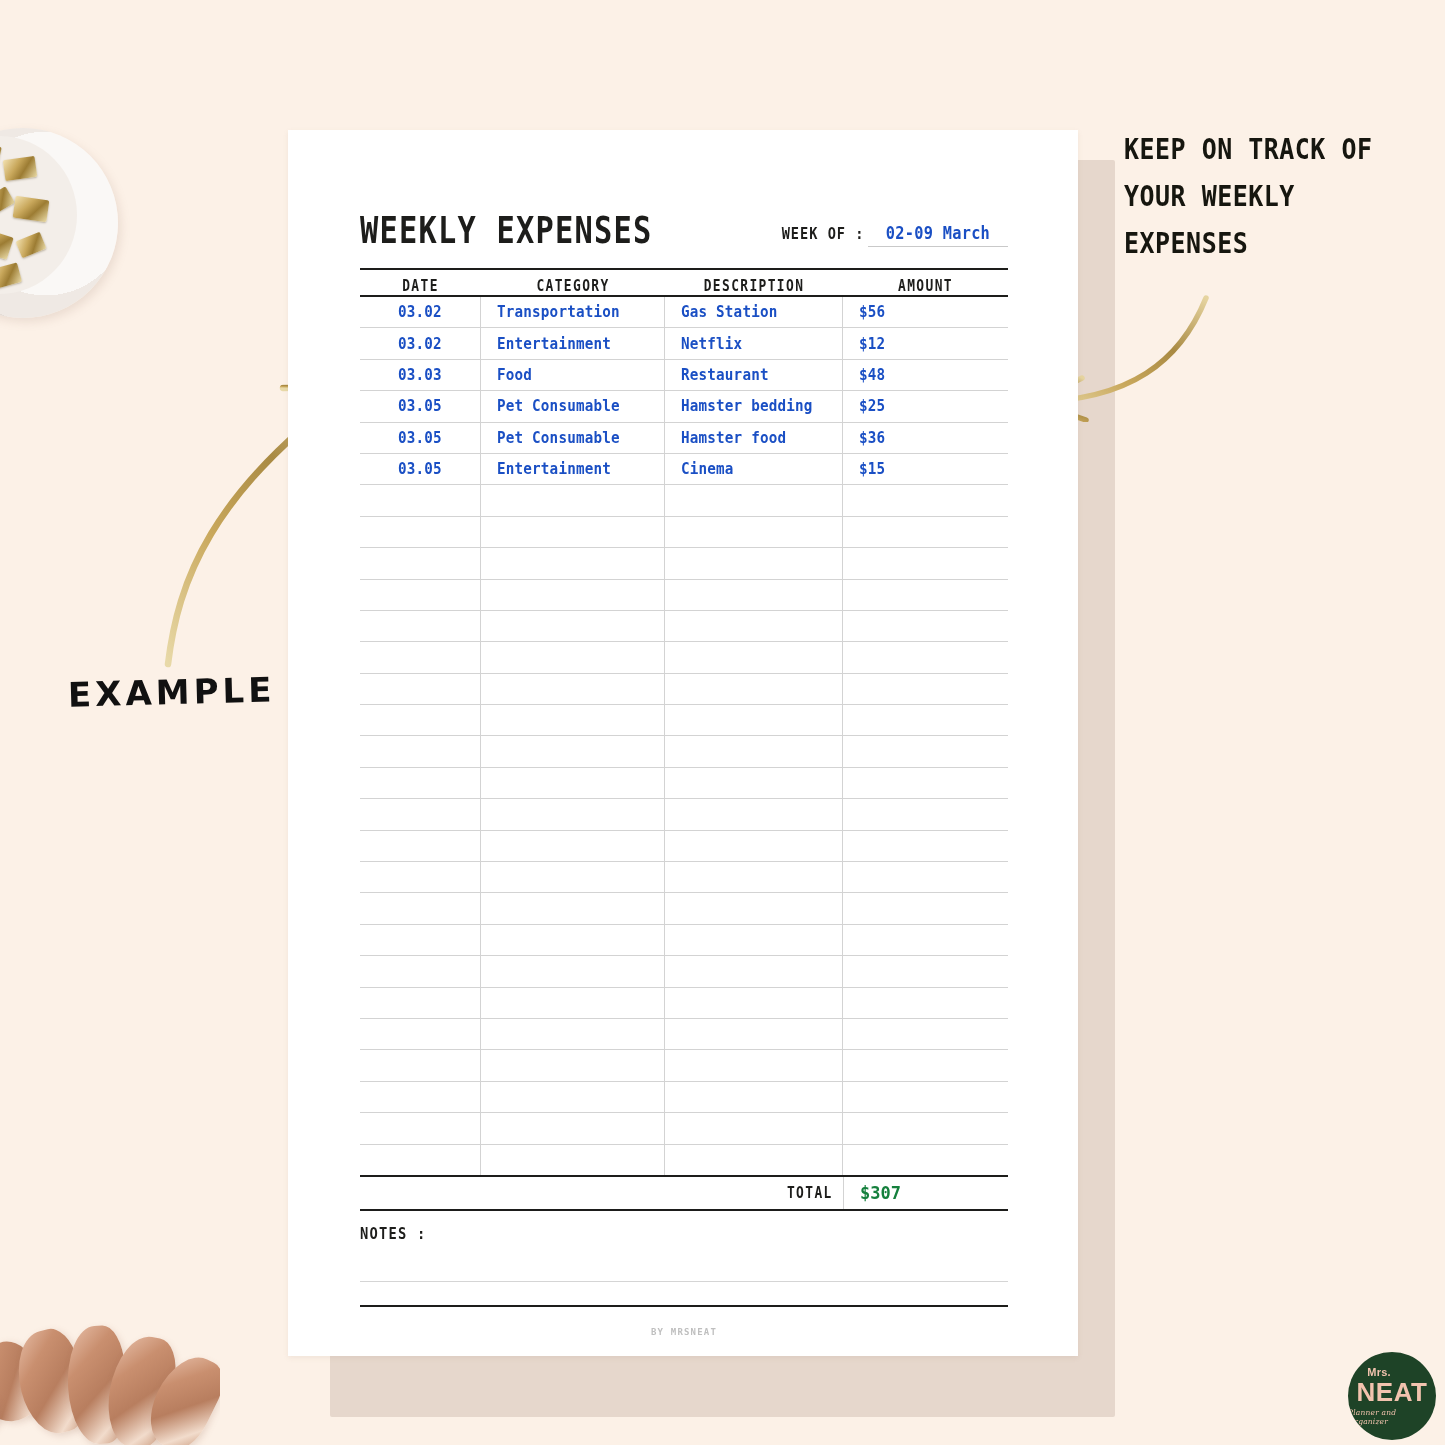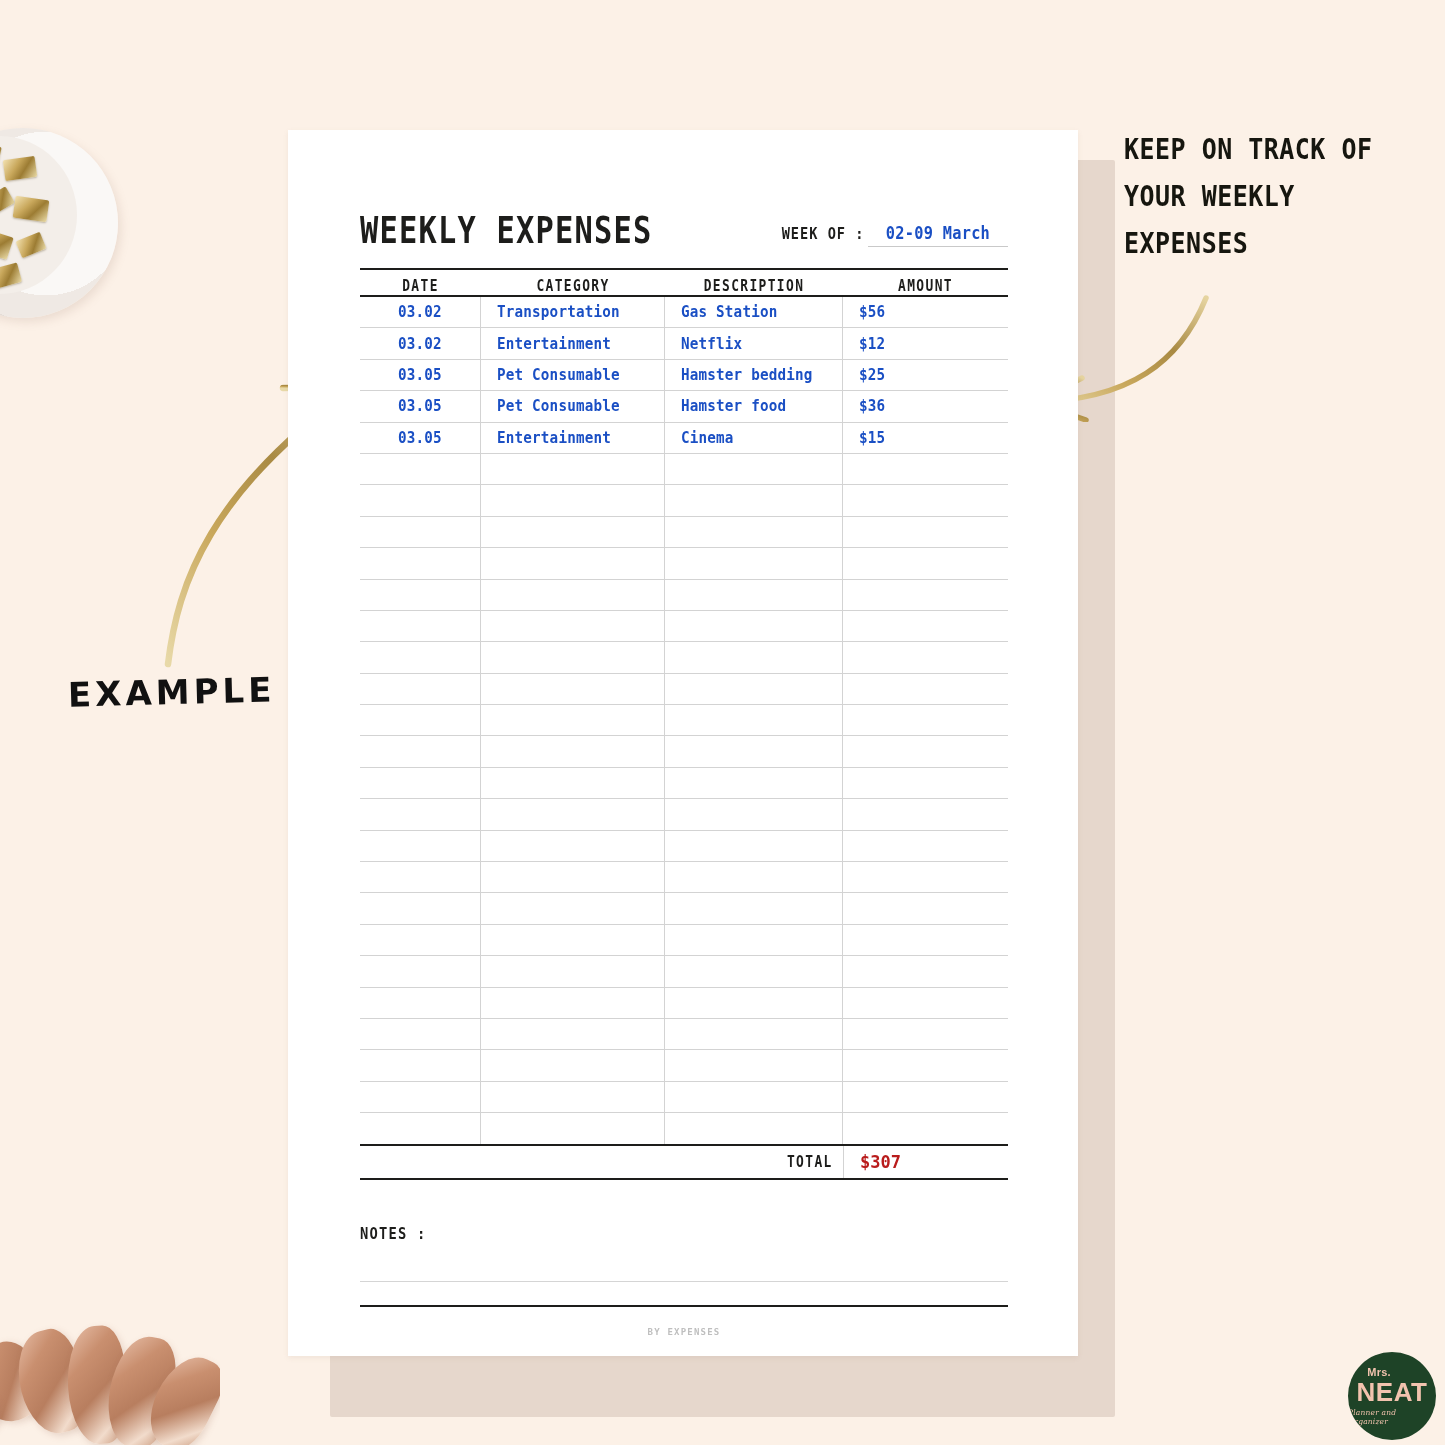--- a/index.html
+++ b/index.html
@@ -113,21 +113,21 @@
   }
   .total-label{
     width:483px;text-align:right;padding-right:12px;box-sizing:border-box;
     font-family:"Liberation Sans Mono", monospace;font-weight:bold;font-size:15px;
     letter-spacing:1.6px;color:#1D1D1B;transform:scaleX(.86);transform-origin:right center;
   }
   .total-value{
     width:165px;padding-left:16px;box-sizing:border-box;
     border-left:1.2px solid #D3D3D3;height:100%;display:flex;align-items:center;
     font-family:"Liberation Sans Mono", monospace;font-weight:bold;font-size:17px;
-    color:#b91c1c;
+    color:#15803d;
   }
 
   
   .notes{position:absolute;left:360px;top:1224px;width:648px;}
   .notes-label{
     font-family:"Liberation Sans Mono", monospace;font-weight:bold;font-size:16px;
     letter-spacing:1.4px;color:#1D1D1B;transform:scaleX(.86);transform-origin:left center;
     display:inline-block;
   }
   .note-line{border-bottom:1.2px solid #D5D5D5;height:30px;}
@@ -279,20 +279,34 @@
         </div>
         <div class="td c-desc">
           <span>Netflix</span>
         </div>
         <div class="td c-amt">
           <span>$12</span>
         </div>
       </div>
       <div class="tr">
         <div class="td c-date">
+          <span>03.03</span>
+        </div>
+        <div class="td c-cat">
+          <span>Food</span>
+        </div>
+        <div class="td c-desc">
+          <span>Restaurant</span>
+        </div>
+        <div class="td c-amt">
+          <span>$48</span>
+        </div>
+      </div>
+      <div class="tr">
+        <div class="td c-date">
           <span>03.05</span>
         </div>
         <div class="td c-cat">
           <span>Pet Consumable</span>
         </div>
         <div class="td c-desc">
           <span>Hamster bedding</span>
         </div>
         <div class="td c-amt">
           <span>$25</span>
@@ -640,19 +654,19 @@
     <div class="total-value">$307</div>
   </div>
 </div>
 
 <div class="notes">
   <div class="notes-label">NOTES :</div>
   <div class="note-line first"></div>
   <div class="notes-rule"></div>
 </div>
 
-<div class="byline">BY EXPENSES</div>
+<div class="byline">BY MRSNEAT</div>
 
 <div class="logo">
   <div class="logo-mrs">Mrs.</div>
   <div class="logo-neat">NEAT</div>
   <div class="logo-tag">Planner and Organizer</div>
 </div>
 
 </body></html>

